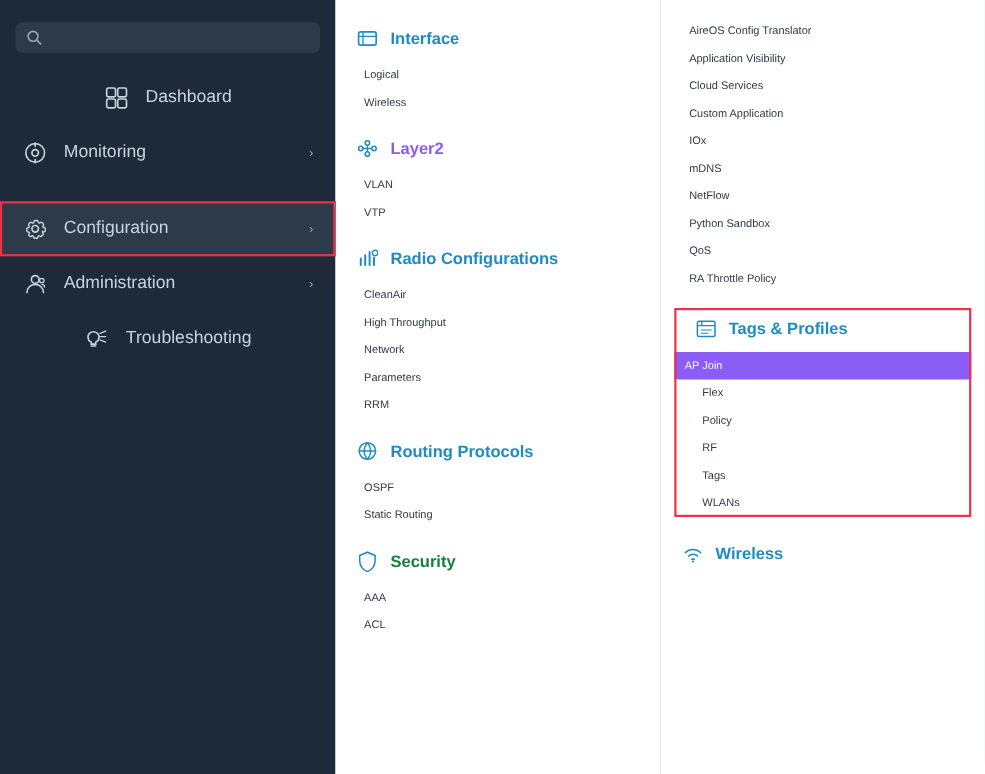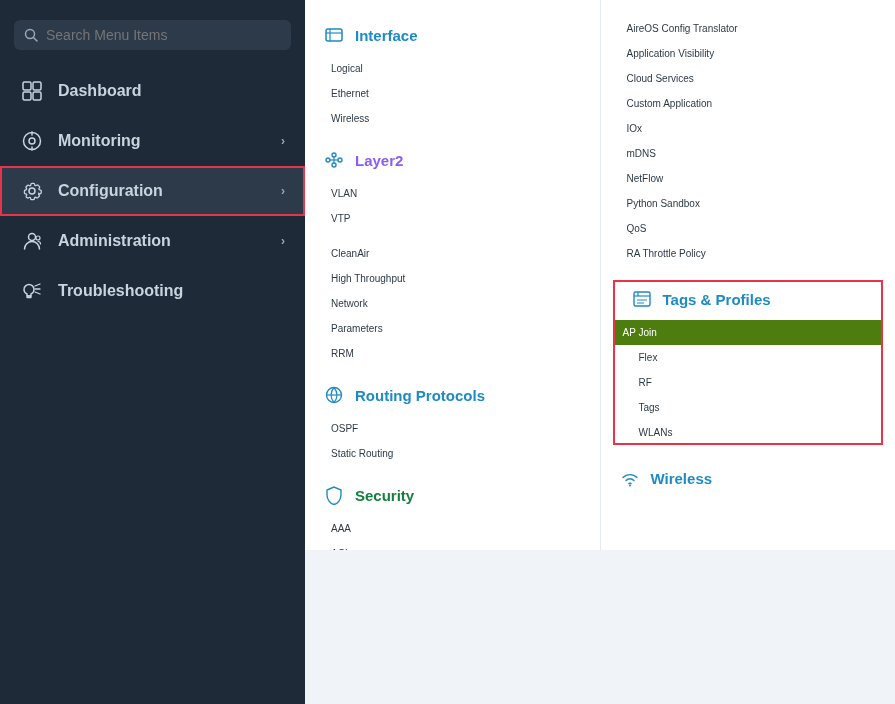--- a/index.html
+++ b/index.html
@@ -48,28 +48,30 @@
     }
 
     .sidebar-item {
       display: flex;
       align-items: center;
       padding: 13px 20px;
       cursor: pointer;
       gap: 14px;
       color: #c8d4de;
       font-size: 16px;
-      font-weight: 700;
+      font-weight: 400;
       position: relative;
+      justify-content: center;
     }
 
     .sidebar-item.configuration-item {
       outline: 2px solid #e8334a;
       outline-offset: -2px;
       background: #2c3a4a;
+      margin-top: 19px;
     }
 
     .sidebar-item .chevron {
       margin-left: auto;
       font-size: 12px;
       color: #9aa8b6;
     }
 
     .sidebar-icon {
       width: 24px;
@@ -77,21 +79,21 @@
       display: flex;
       align-items: center;
       justify-content: center;
       flex-shrink: 0;
     }
 
     
     .main-content {
       flex: 1;
       background: #ffffff;
-      height: 550px;
+      height: 704px;
       display: flex;
       overflow: hidden;
     }
 
     
     .column {
       flex: 1;
       border-right: 1px solid #e5eaef;
       height: 100%;
       overflow-y: auto;
@@ -122,21 +124,21 @@
     }
 
     .col-item {
       padding: 7px 18px 7px 26px;
       color: #2d3a46;
       font-size: 10px;
       cursor: pointer;
     }
 
     .col-item.selected {
-      background: #4d7c0f;
+      background: #8b5cf6;
       color: #ffffff;
       padding-left: 10px;
     }
 
     
     .tags-profiles-section {
       outline: 2px solid #e8334a;
       outline-offset: -2px;
       margin: 4px 12px;
     }
@@ -163,21 +165,20 @@
 
 <div class="sidebar">
 
   <div class="search-box">
     <span class="search-icon-svg">
       <svg width="14" height="14" viewBox="0 0 14 14" fill="none">
         <circle cx="6" cy="6" r="4.5" stroke="#9aa8b6" stroke-width="1.5"></circle>
         <line x1="9.5" y1="9.5" x2="13" y2="13" stroke="#9aa8b6" stroke-width="1.5" stroke-linecap="round"></line>
       </svg>
     </span>
-    <input type="text" placeholder="Search Menu Items" style="">
   </div>
 
   <div class="sidebar-item">
     <span class="sidebar-icon">
       <svg width="22" height="22" viewBox="0 0 22 22" fill="none">
         <rect x="2" y="2" width="8" height="8" rx="1.5" stroke="#c8d4de" stroke-width="1.5"></rect>
         <rect x="12" y="2" width="8" height="8" rx="1.5" stroke="#c8d4de" stroke-width="1.5"></rect>
         <rect x="2" y="12" width="8" height="8" rx="1.5" stroke="#c8d4de" stroke-width="1.5"></rect>
         <rect x="12" y="12" width="8" height="8" rx="1.5" stroke="#c8d4de" stroke-width="1.5"></rect>
       </svg>
@@ -246,21 +247,20 @@
       <span class="section-icon">
         <svg width="20" height="20" viewBox="0 0 20 20" fill="none">
           <rect x="2" y="4" width="16" height="12" rx="2" stroke="#1e8bc3" stroke-width="1.5"></rect>
           <line x1="2" y1="8" x2="18" y2="8" stroke="#1e8bc3" stroke-width="1.2"></line>
           <line x1="6" y1="4" x2="6" y2="16" stroke="#1e8bc3" stroke-width="1.2"></line>
         </svg>
       </span>
       <span style="color:#1e8bc3;">Interface</span>
     </div>
     <div class="col-item">Logical</div>
-    <div class="col-item">Ethernet</div>
     <div class="col-item">Wireless</div>
 
     <div class="col-spacer"></div>
 
     <div class="col-section-header">
       <span class="section-icon">
         <svg width="20" height="20" viewBox="0 0 20 20" fill="none">
           <circle cx="4" cy="10" r="2" stroke="#1e8bc3" stroke-width="1.4"></circle>
           <circle cx="16" cy="10" r="2" stroke="#1e8bc3" stroke-width="1.4"></circle>
           <circle cx="10" cy="5" r="2" stroke="#1e8bc3" stroke-width="1.4"></circle>
@@ -269,20 +269,32 @@
           <line x1="10" y1="7" x2="10" y2="13" stroke="#1e8bc3" stroke-width="1.2"></line>
         </svg>
       </span>
       <span style="color:#8b5cf6;">Layer2</span>
     </div>
     <div class="col-item">VLAN</div>
     <div class="col-item">VTP</div>
 
     <div class="col-spacer"></div>
 
+    <div class="col-section-header">
+      <span class="section-icon">
+        <svg width="20" height="20" viewBox="0 0 20 20" fill="none">
+          <line x1="4" y1="16" x2="4" y2="10" stroke="#1e8bc3" stroke-width="1.8" stroke-linecap="round"></line>
+          <line x1="8" y1="16" x2="8" y2="7" stroke="#1e8bc3" stroke-width="1.8" stroke-linecap="round"></line>
+          <line x1="12" y1="16" x2="12" y2="4" stroke="#1e8bc3" stroke-width="1.8" stroke-linecap="round"></line>
+          <line x1="16" y1="16" x2="16" y2="9" stroke="#1e8bc3" stroke-width="1.8" stroke-linecap="round"></line>
+          <circle cx="17" cy="5" r="2.5" stroke="#1e8bc3" stroke-width="1.2"></circle>
+        </svg>
+      </span>
+      <span style="color:#1e8bc3;">Radio Configurations</span>
+    </div>
     <div class="col-item">CleanAir</div>
     <div class="col-item">High Throughput</div>
     <div class="col-item">Network</div>
     <div class="col-item">Parameters</div>
     <div class="col-item">RRM</div>
 
     <div class="col-spacer"></div>
 
     <div class="col-section-header">
       <span class="section-icon">
@@ -336,20 +348,21 @@
             <line x1="2" y1="7" x2="18" y2="7" stroke="#1e8bc3" stroke-width="1.2"></line>
             <line x1="6" y1="3" x2="6" y2="7" stroke="#1e8bc3" stroke-width="1.2"></line>
             <line x1="5" y1="11" x2="15" y2="11" stroke="#1e8bc3" stroke-width="1"></line>
             <line x1="5" y1="14" x2="12" y2="14" stroke="#1e8bc3" stroke-width="1"></line>
           </svg>
         </span>
         <span style="color:#1e8bc3;">Tags &amp; Profiles</span>
       </div>
       <div class="col-item selected">AP Join</div>
       <div class="col-item">Flex</div>
+      <div class="col-item">Policy</div>
       <div class="col-item">RF</div>
       <div class="col-item">Tags</div>
       <div class="col-item">WLANs</div>
     </div>
 
     <div class="col-spacer"></div>
 
     <div class="col-section-header">
       <span class="section-icon">
         <svg width="20" height="20" viewBox="0 0 20 20" fill="none">

